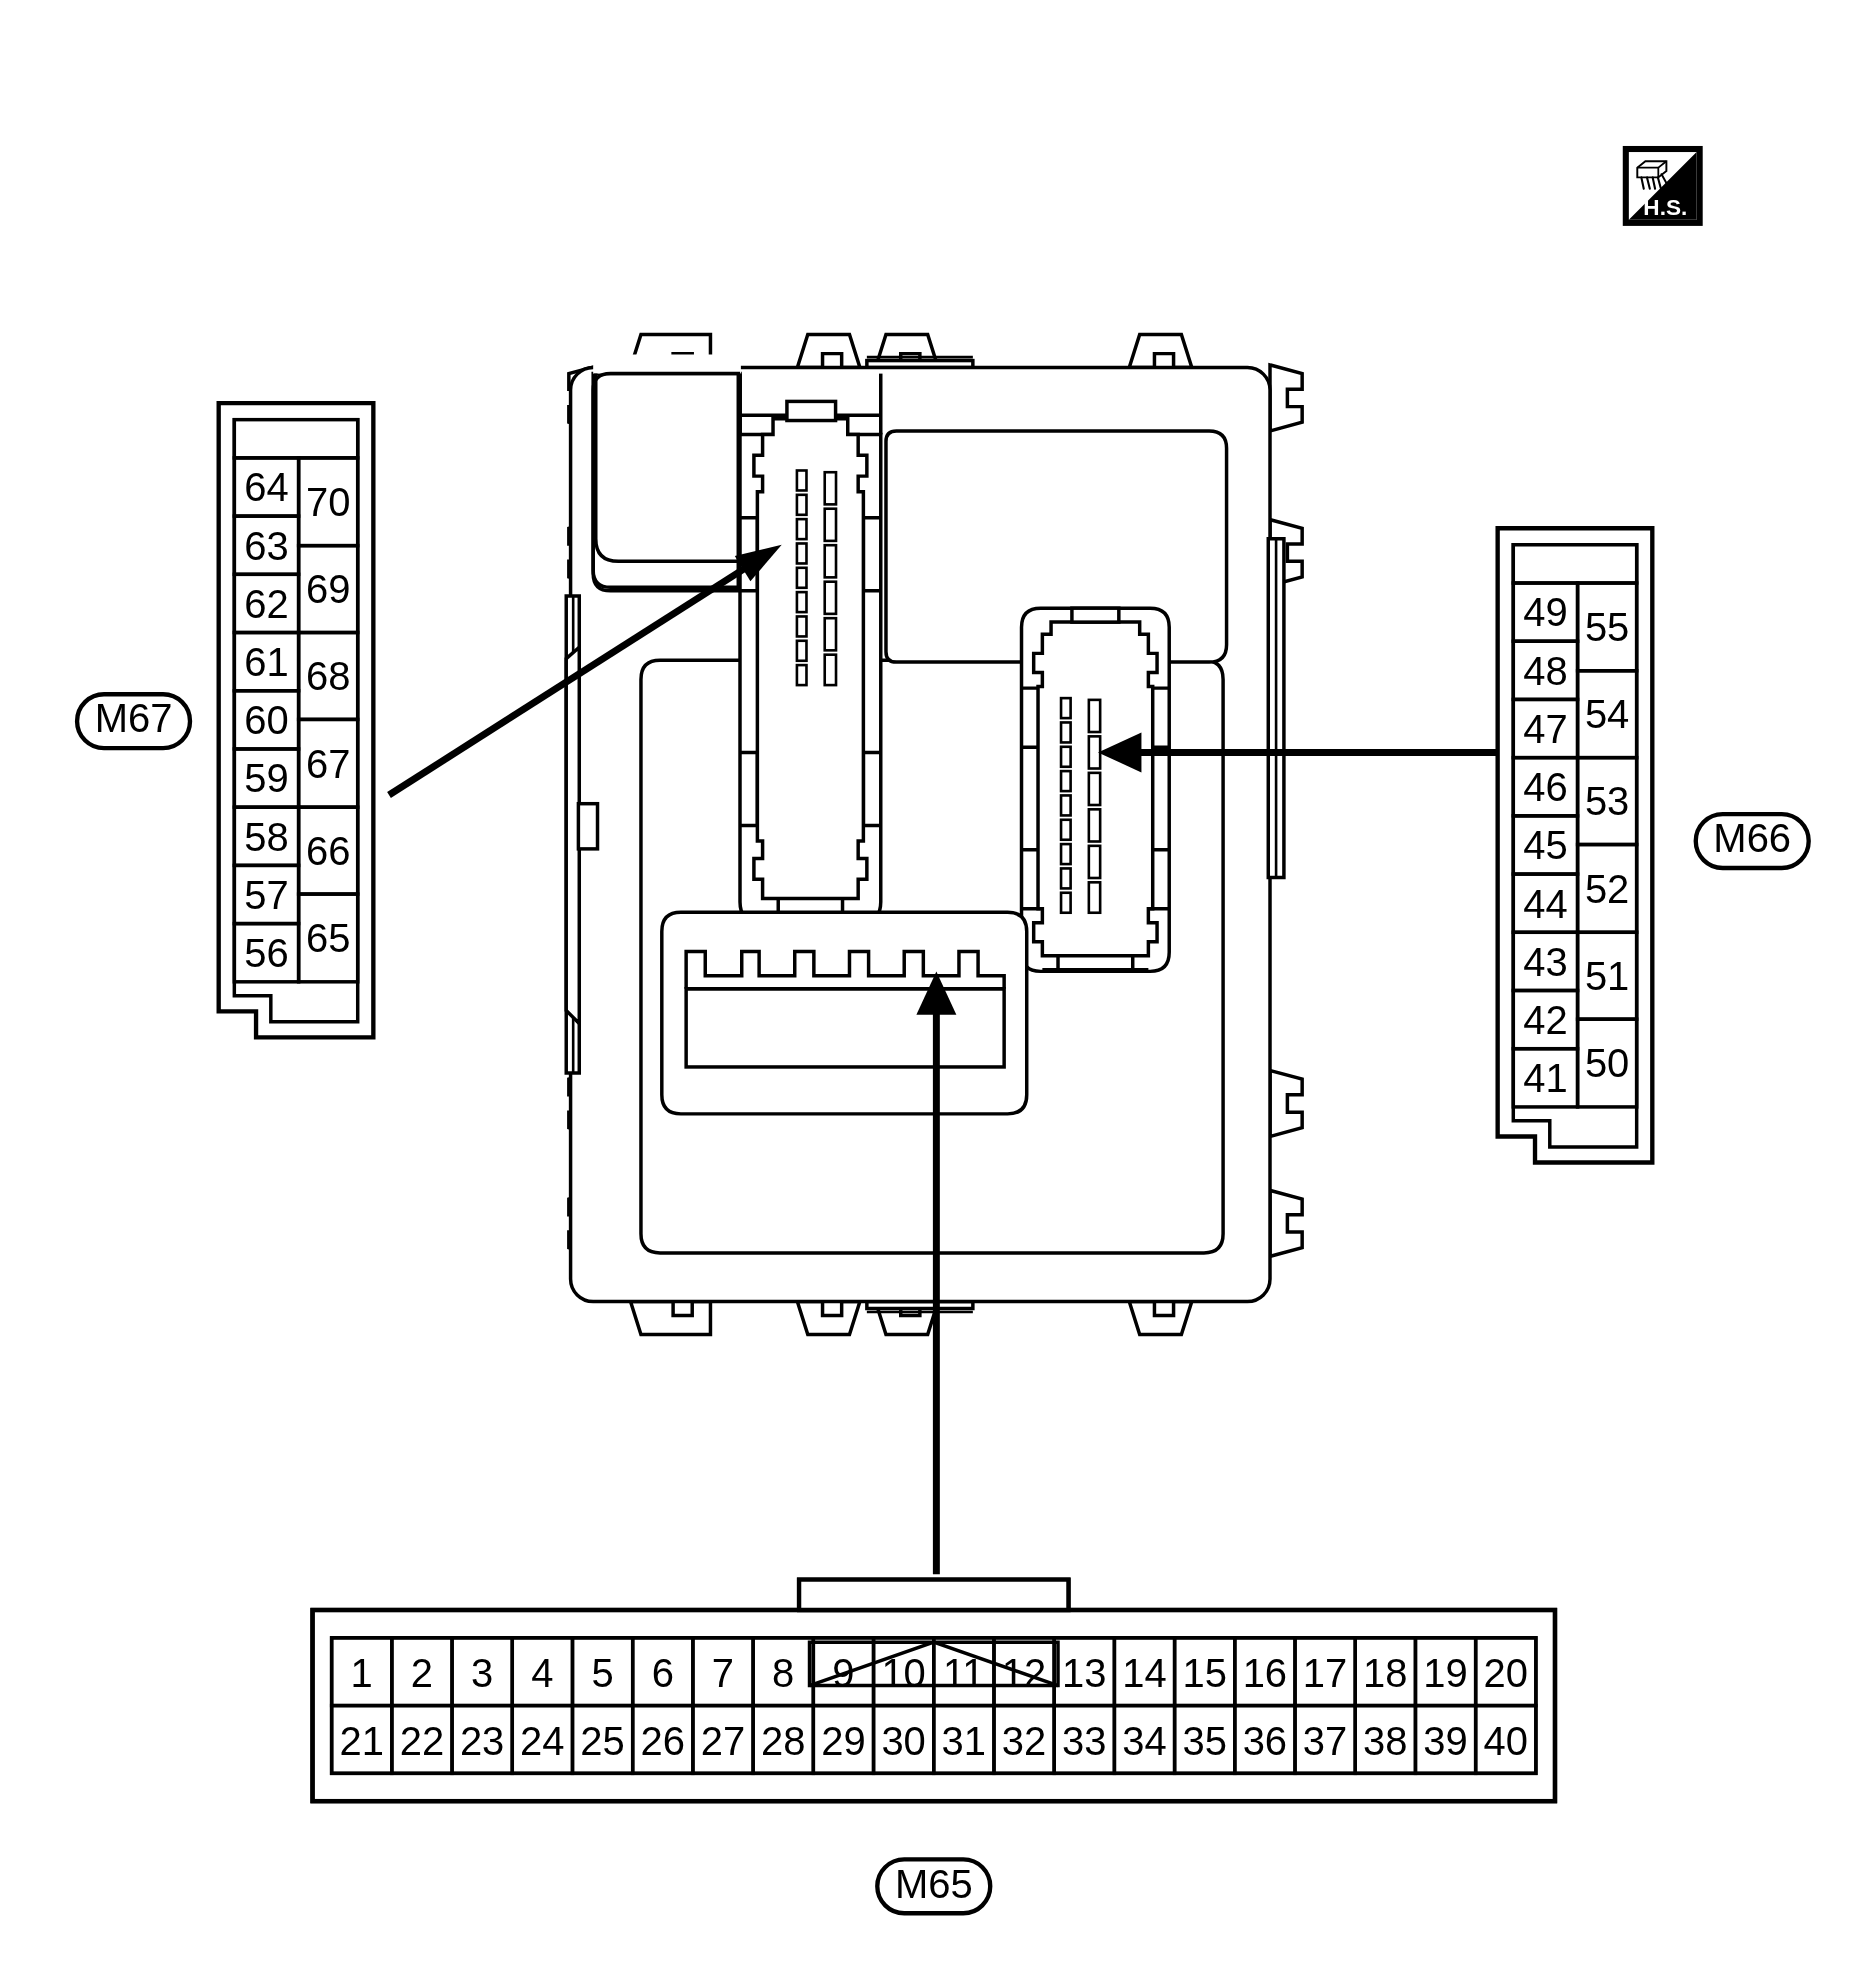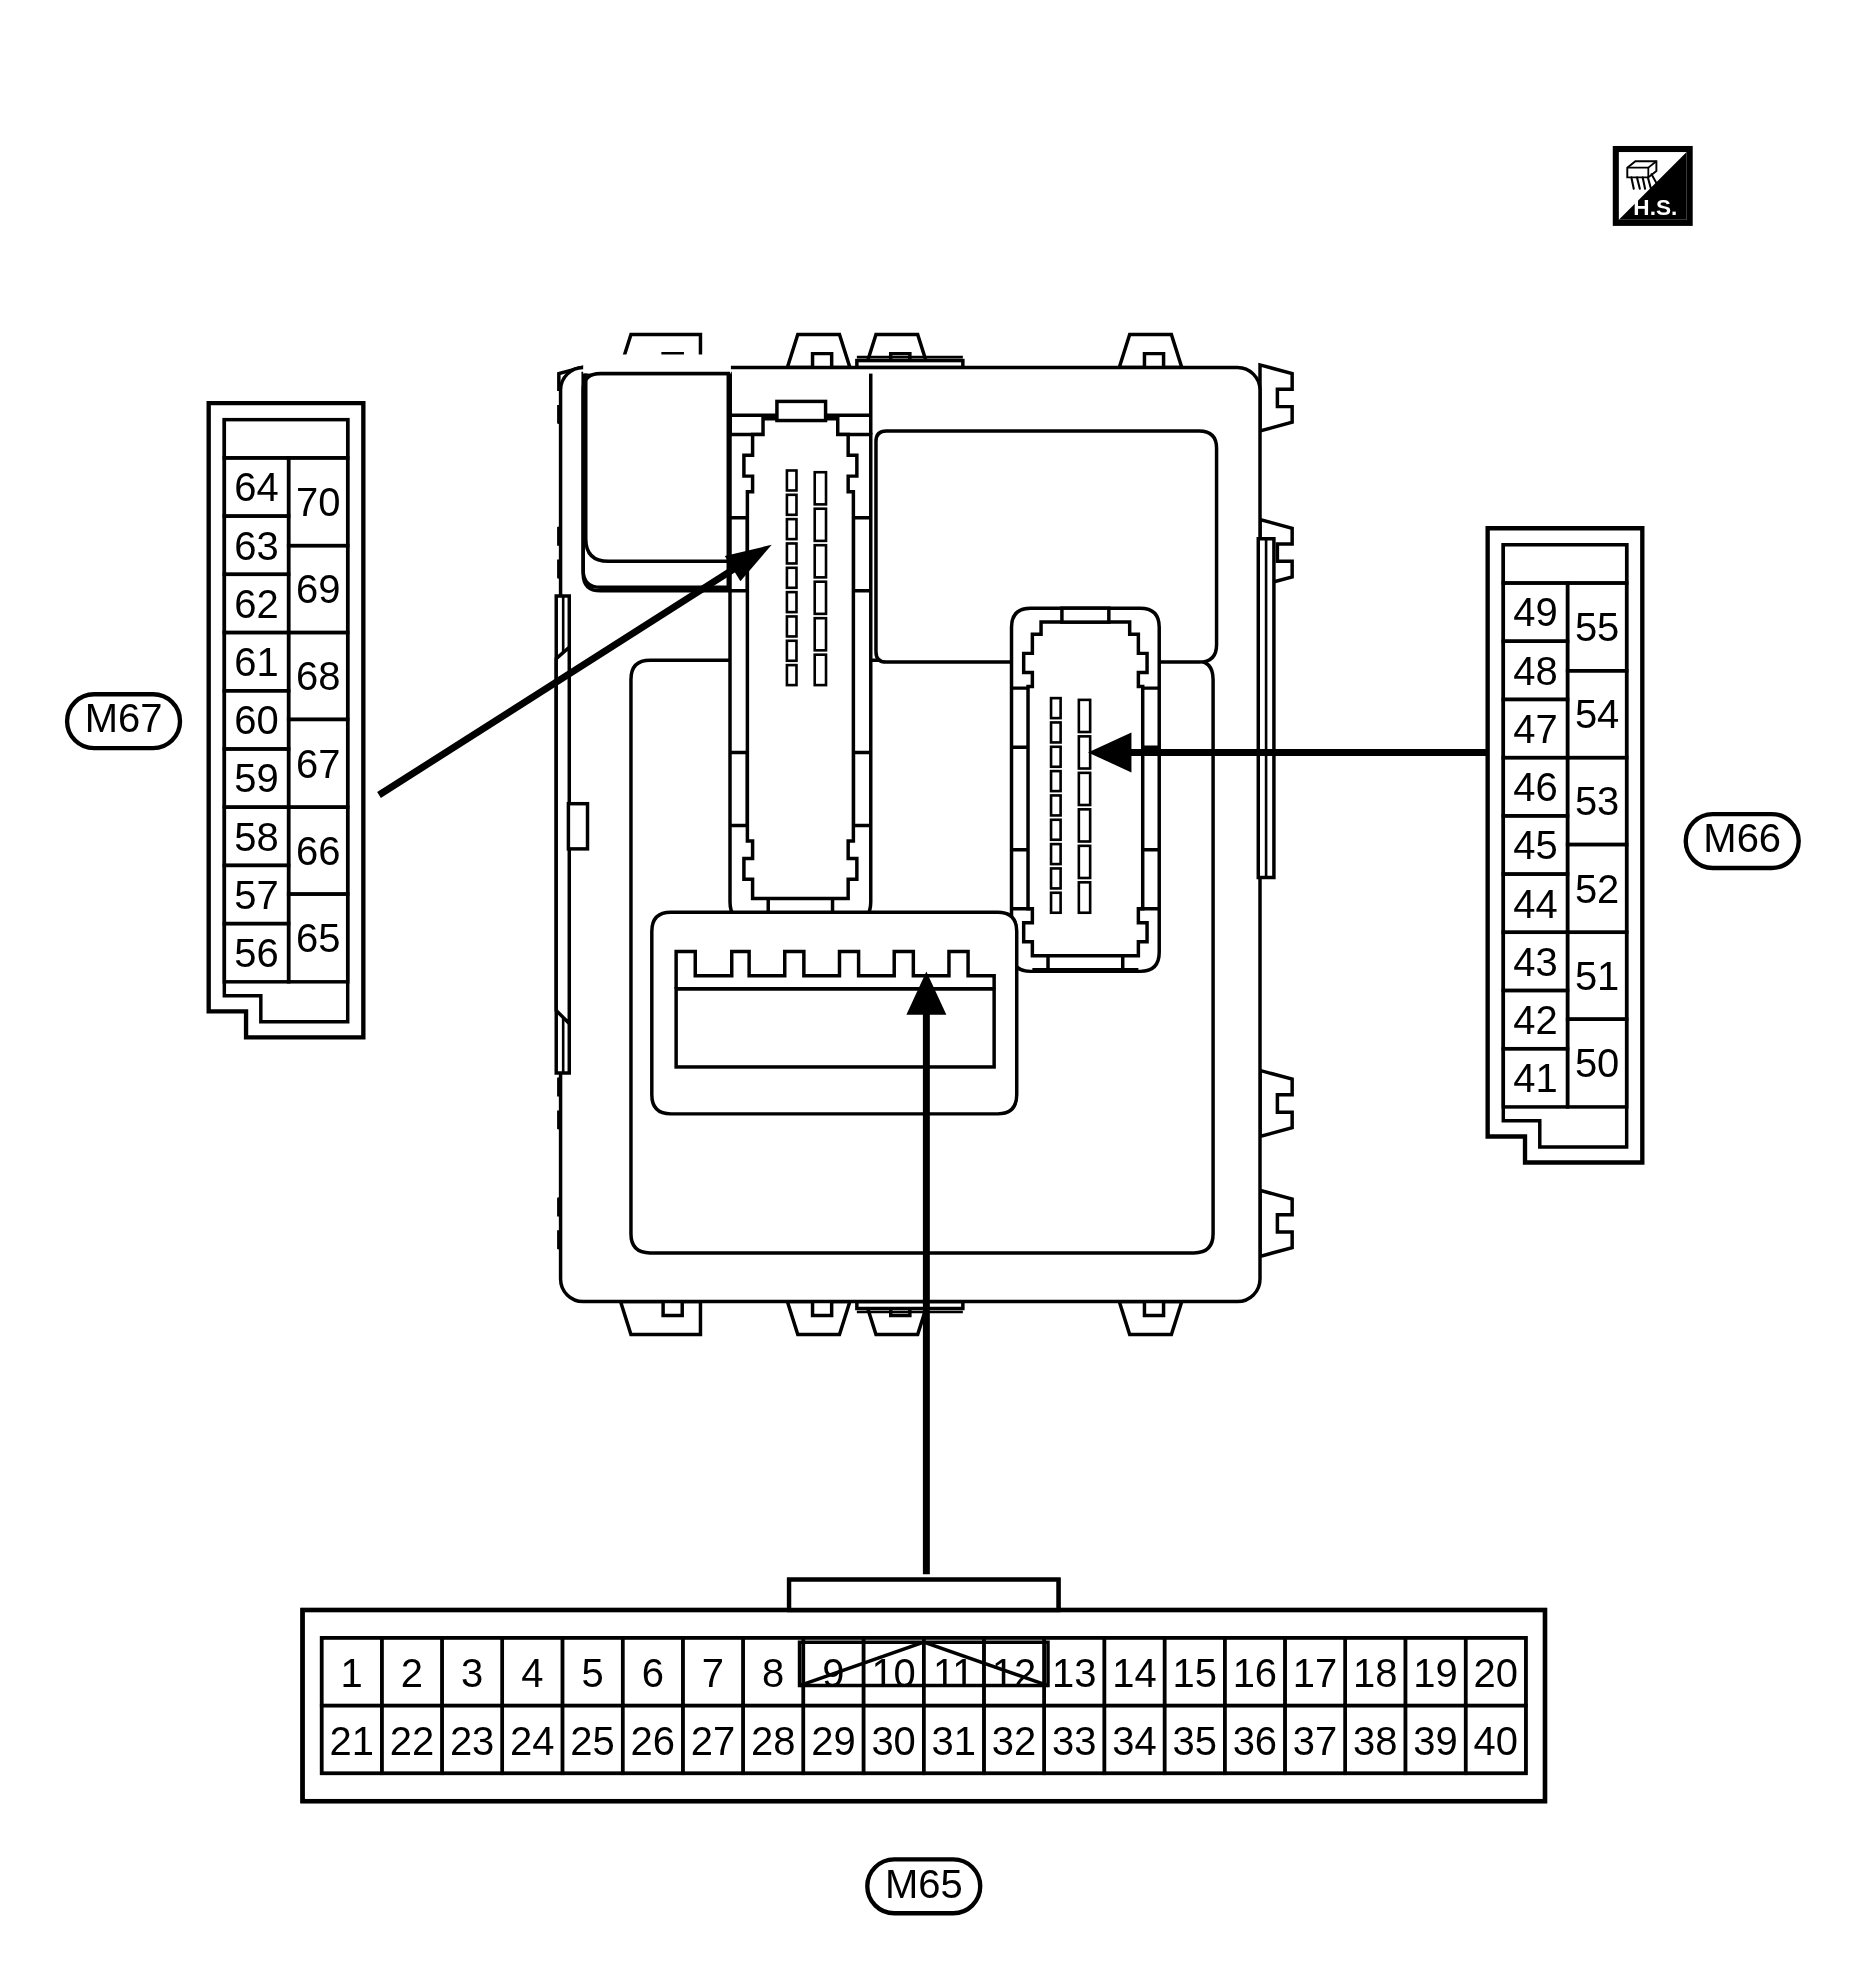--- a/index.html
+++ b/index.html
@@ -1,17 +1,17 @@
 <!DOCTYPE html>
 <html style="font-size:14px"><head>
 <meta charset="utf-8">
 <style>
   html,body{margin:0;padding:0;background:#fff;}
   body{width:1851px;height:1981px;position:relative;font-family:"Liberation Sans",sans-serif;overflow:hidden;}
-  #root{position:absolute;inset:0;}
+  #root{position:absolute;inset:0;margin-left:10px;}
   svg{display:block;}
 </style>
 </head>
 <body>
 
 <div id="root">
 <svg width="1851" height="1981" viewBox="0 0 2130 2280" xmlns="http://www.w3.org/2000/svg">
 
   <rect x="0" y="0" width="2130" height="2280" fill="#ffffff"></rect>
 

